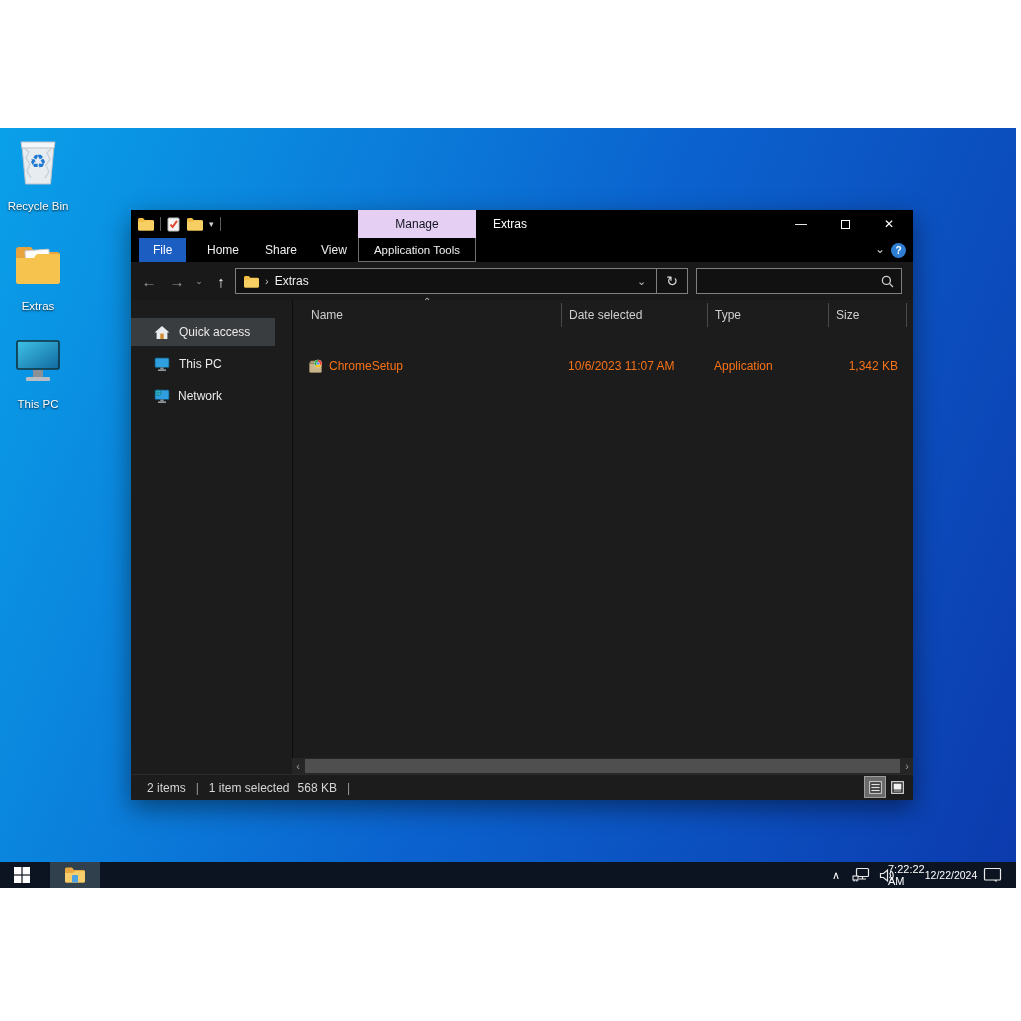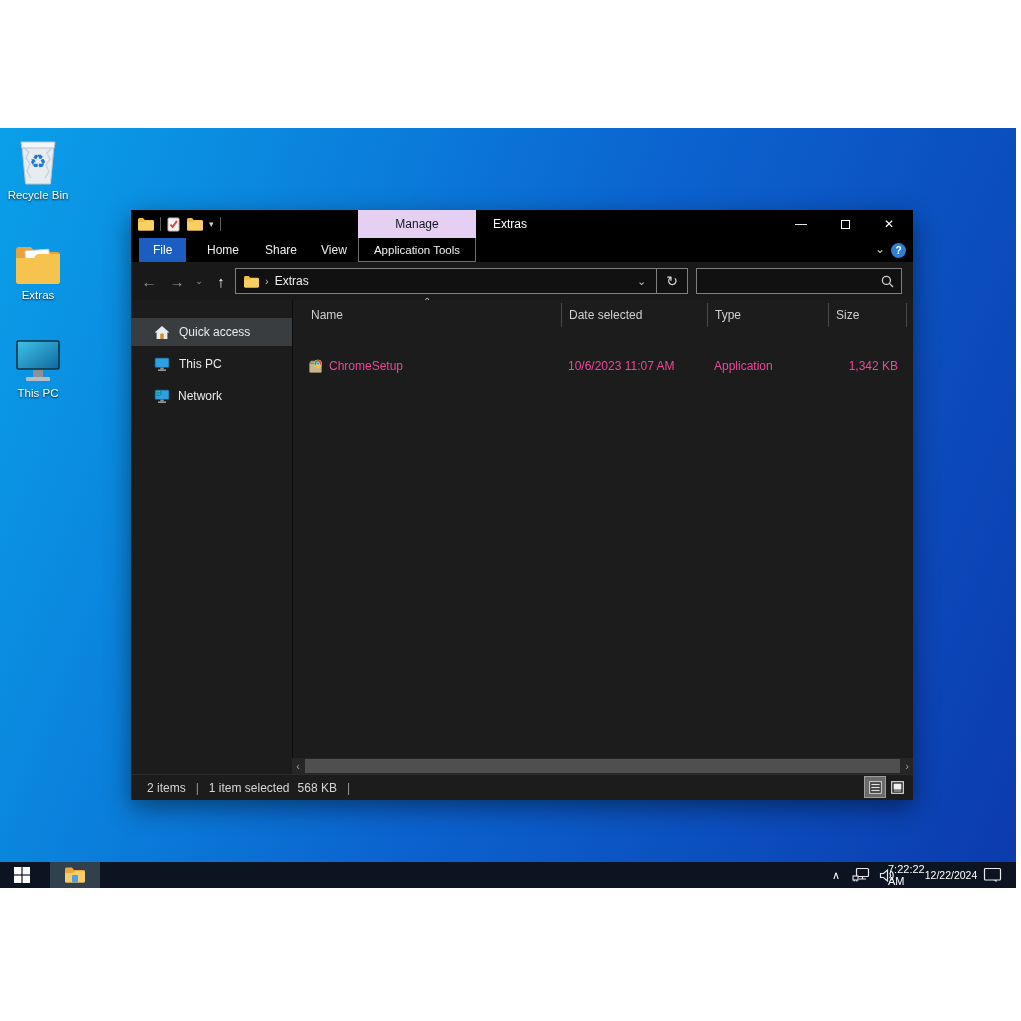--- a/index.html
+++ b/index.html
@@ -5,21 +5,21 @@
   * { margin:0; padding:0; box-sizing:border-box; }
   html,body { background:#fff; }
   body { font-family:"Liberation Sans", sans-serif; width:1021px; height:1021px; overflow:hidden; position:relative; }
 
   .desktop { position:absolute; left:0; top:128px; width:1016px; height:760px;
     background:linear-gradient(112deg, #0aa0e9 0%, #0b63cf 52%, #0c3aad 100%); overflow:hidden; }
 
   
   .dicon { position:absolute; width:64px; text-align:center; cursor:default; }
   .dicon .art { height:50px; display:flex; align-items:flex-end; justify-content:center; }
-  .dicon .lbl { margin-top:3px; font-size:11.5px; color:#fff; text-shadow:0 1px 2px rgba(0,0,0,.85); }
+  .dicon .lbl { margin-top:14px; font-size:11.5px; color:#fff; text-shadow:0 1px 2px rgba(0,0,0,.85); }
 
   
   .window { position:absolute; left:131px; top:82px; width:782px; height:590px;
     background:#1c1c1c; box-shadow:0 8px 24px rgba(0,0,0,.45); font-size:12px; color:#e8e8e8; }
 
   .titlebar { position:absolute; left:0; top:0; width:100%; height:28px; background:#000; }
   .qat { position:absolute; left:6px; top:0; height:28px; display:flex; align-items:center; gap:6px; }
   .qat .sep { width:1px; height:14px; background:#5a5a5a; }
   .win-title { position:absolute; left:362px; top:0; height:28px; line-height:28px; color:#fff; font-size:12px; }
   .manage-tab { position:absolute; left:227px; top:0; width:118px; height:28px; background:#e5d0f4;
@@ -50,30 +50,30 @@
   .addrbox .dd { color:#bdbdbd; font-size:11px; padding:0 10px; }
   .addrbox .vline { width:1px; height:24px; background:#7f7f7f; }
   .addrbox .refresh { color:#d8d8d8; font-size:14px; padding:0 9px; }
   .searchbox { position:absolute; left:565px; top:6px; width:206px; height:26px; background:#111;
     border:1px solid #7f7f7f; display:flex; align-items:center; }
   .searchbox input { flex:1; background:transparent; border:none; outline:none; color:#e8e8e8;
     font-family:"Liberation Sans",sans-serif; font-size:12px; padding:0 6px; }
   .searchbox .mag { padding-right:7px; display:flex; }
 
   .sidebar { position:absolute; left:0; top:90px; width:161px; bottom:42px; background:#1c1c1c; }
-  .side-item { position:absolute; left:0; width:161px; height:28px; display:flex; align-items:center; gap:9px;
+  .side-item { position:absolute; left:0; width:144px; height:28px; display:flex; align-items:center; gap:9px;
     padding-left:23px; color:#eaeaea; }
   .side-item.sel { background:#3a3d40; }
 
   .filearea { position:absolute; left:161px; top:90px; right:0; bottom:42px; background:#1c1c1c; border-left:1px solid #0c0c0c; }
   .cols-header { position:absolute; left:0; top:0; right:0; height:30px; color:#cfcfcf; }
   .col-lbl { position:absolute; top:8px; font-size:12px; }
   .col-sep { position:absolute; top:3px; width:1px; height:24px; background:#4a4a4a; }
   .sort-caret { position:absolute; left:130px; top:-4px; color:#b9b9b9; font-size:10px; }
-  .frow { position:absolute; left:10px; width:601px; height:21px; line-height:21px; color:#ec4899; }
+  .frow { position:absolute; left:10px; width:601px; height:21px; line-height:21px; color:#f97316; }
   .frow.sel { background:#5a5a5a; color:#fff; }
   .frow .ficon { position:absolute; left:5px; top:3px; }
   .frow .fname { position:absolute; left:26px; }
   .frow .fdate { position:absolute; left:265px; }
   .frow .ftype { position:absolute; left:411px; }
   .frow .fsize { position:absolute; right:6px; text-align:right; }
   .frow.sel .ftype { color:#d8d8d8; }
 
   .hscroll { position:absolute; left:161px; right:0; bottom:26px; height:16px; background:#262626; }
   .hscroll .arr { position:absolute; top:0; width:12px; height:16px; color:#9d9d9d; font-size:11px;

